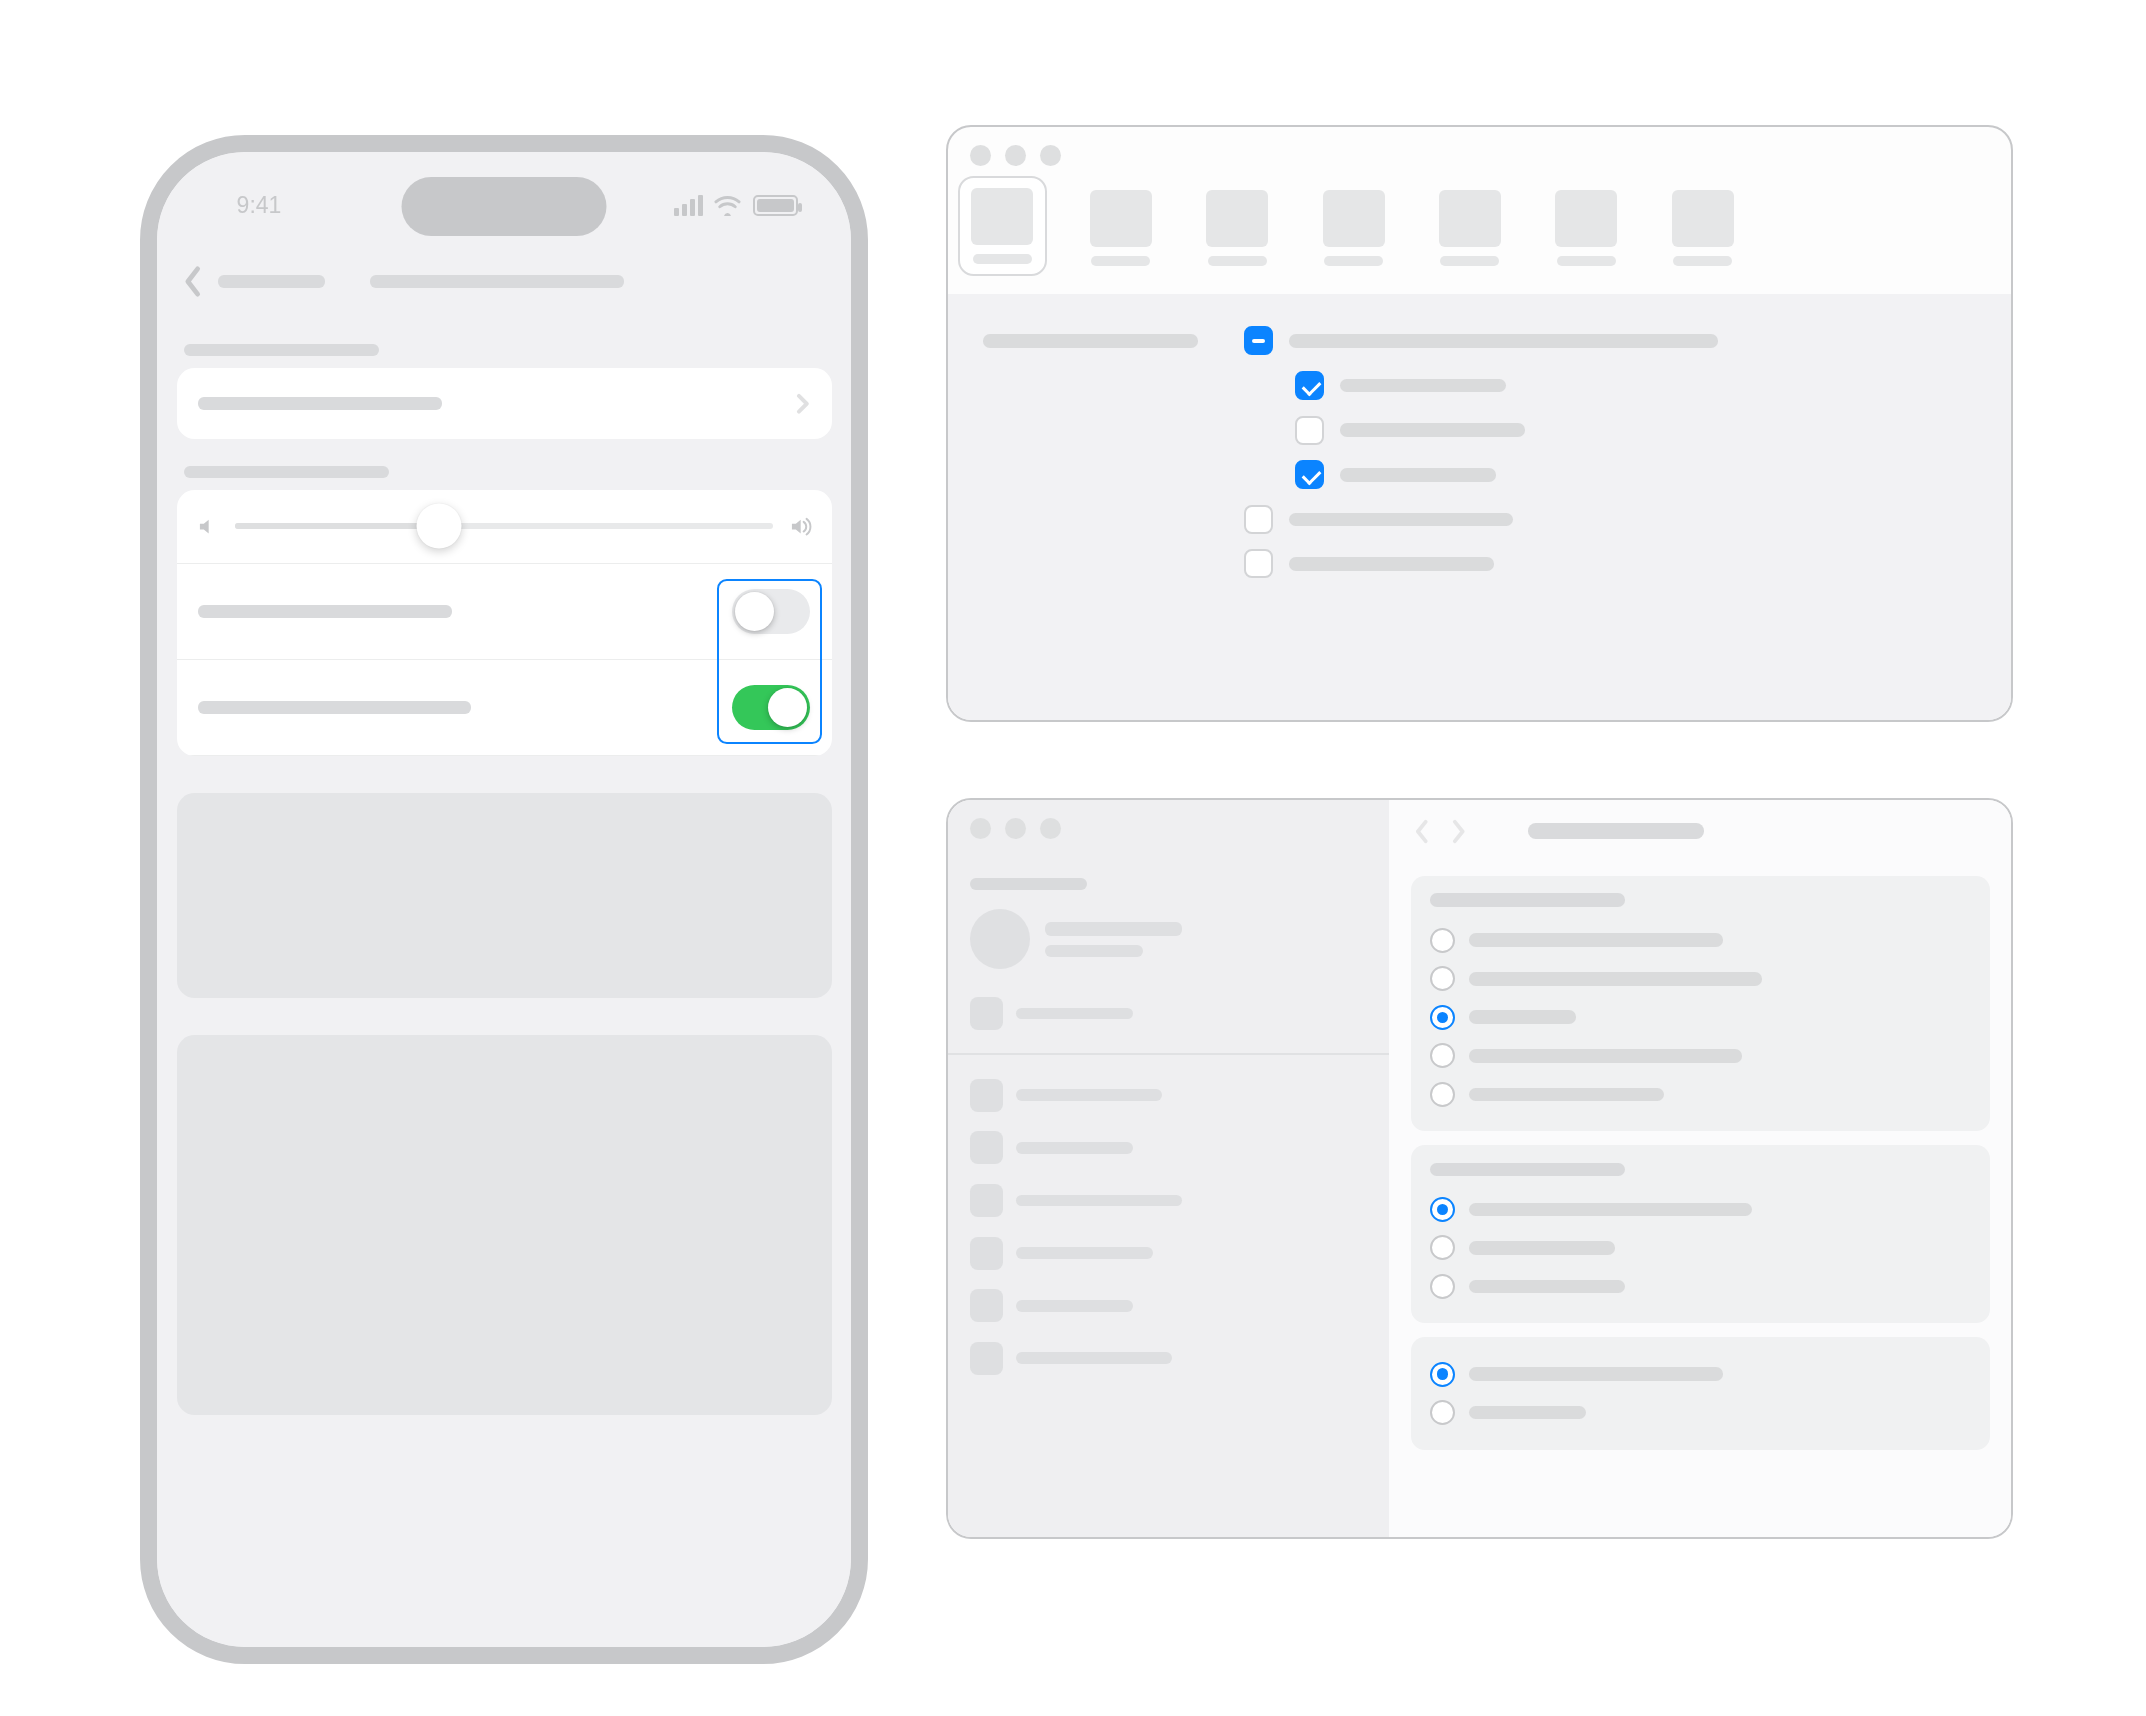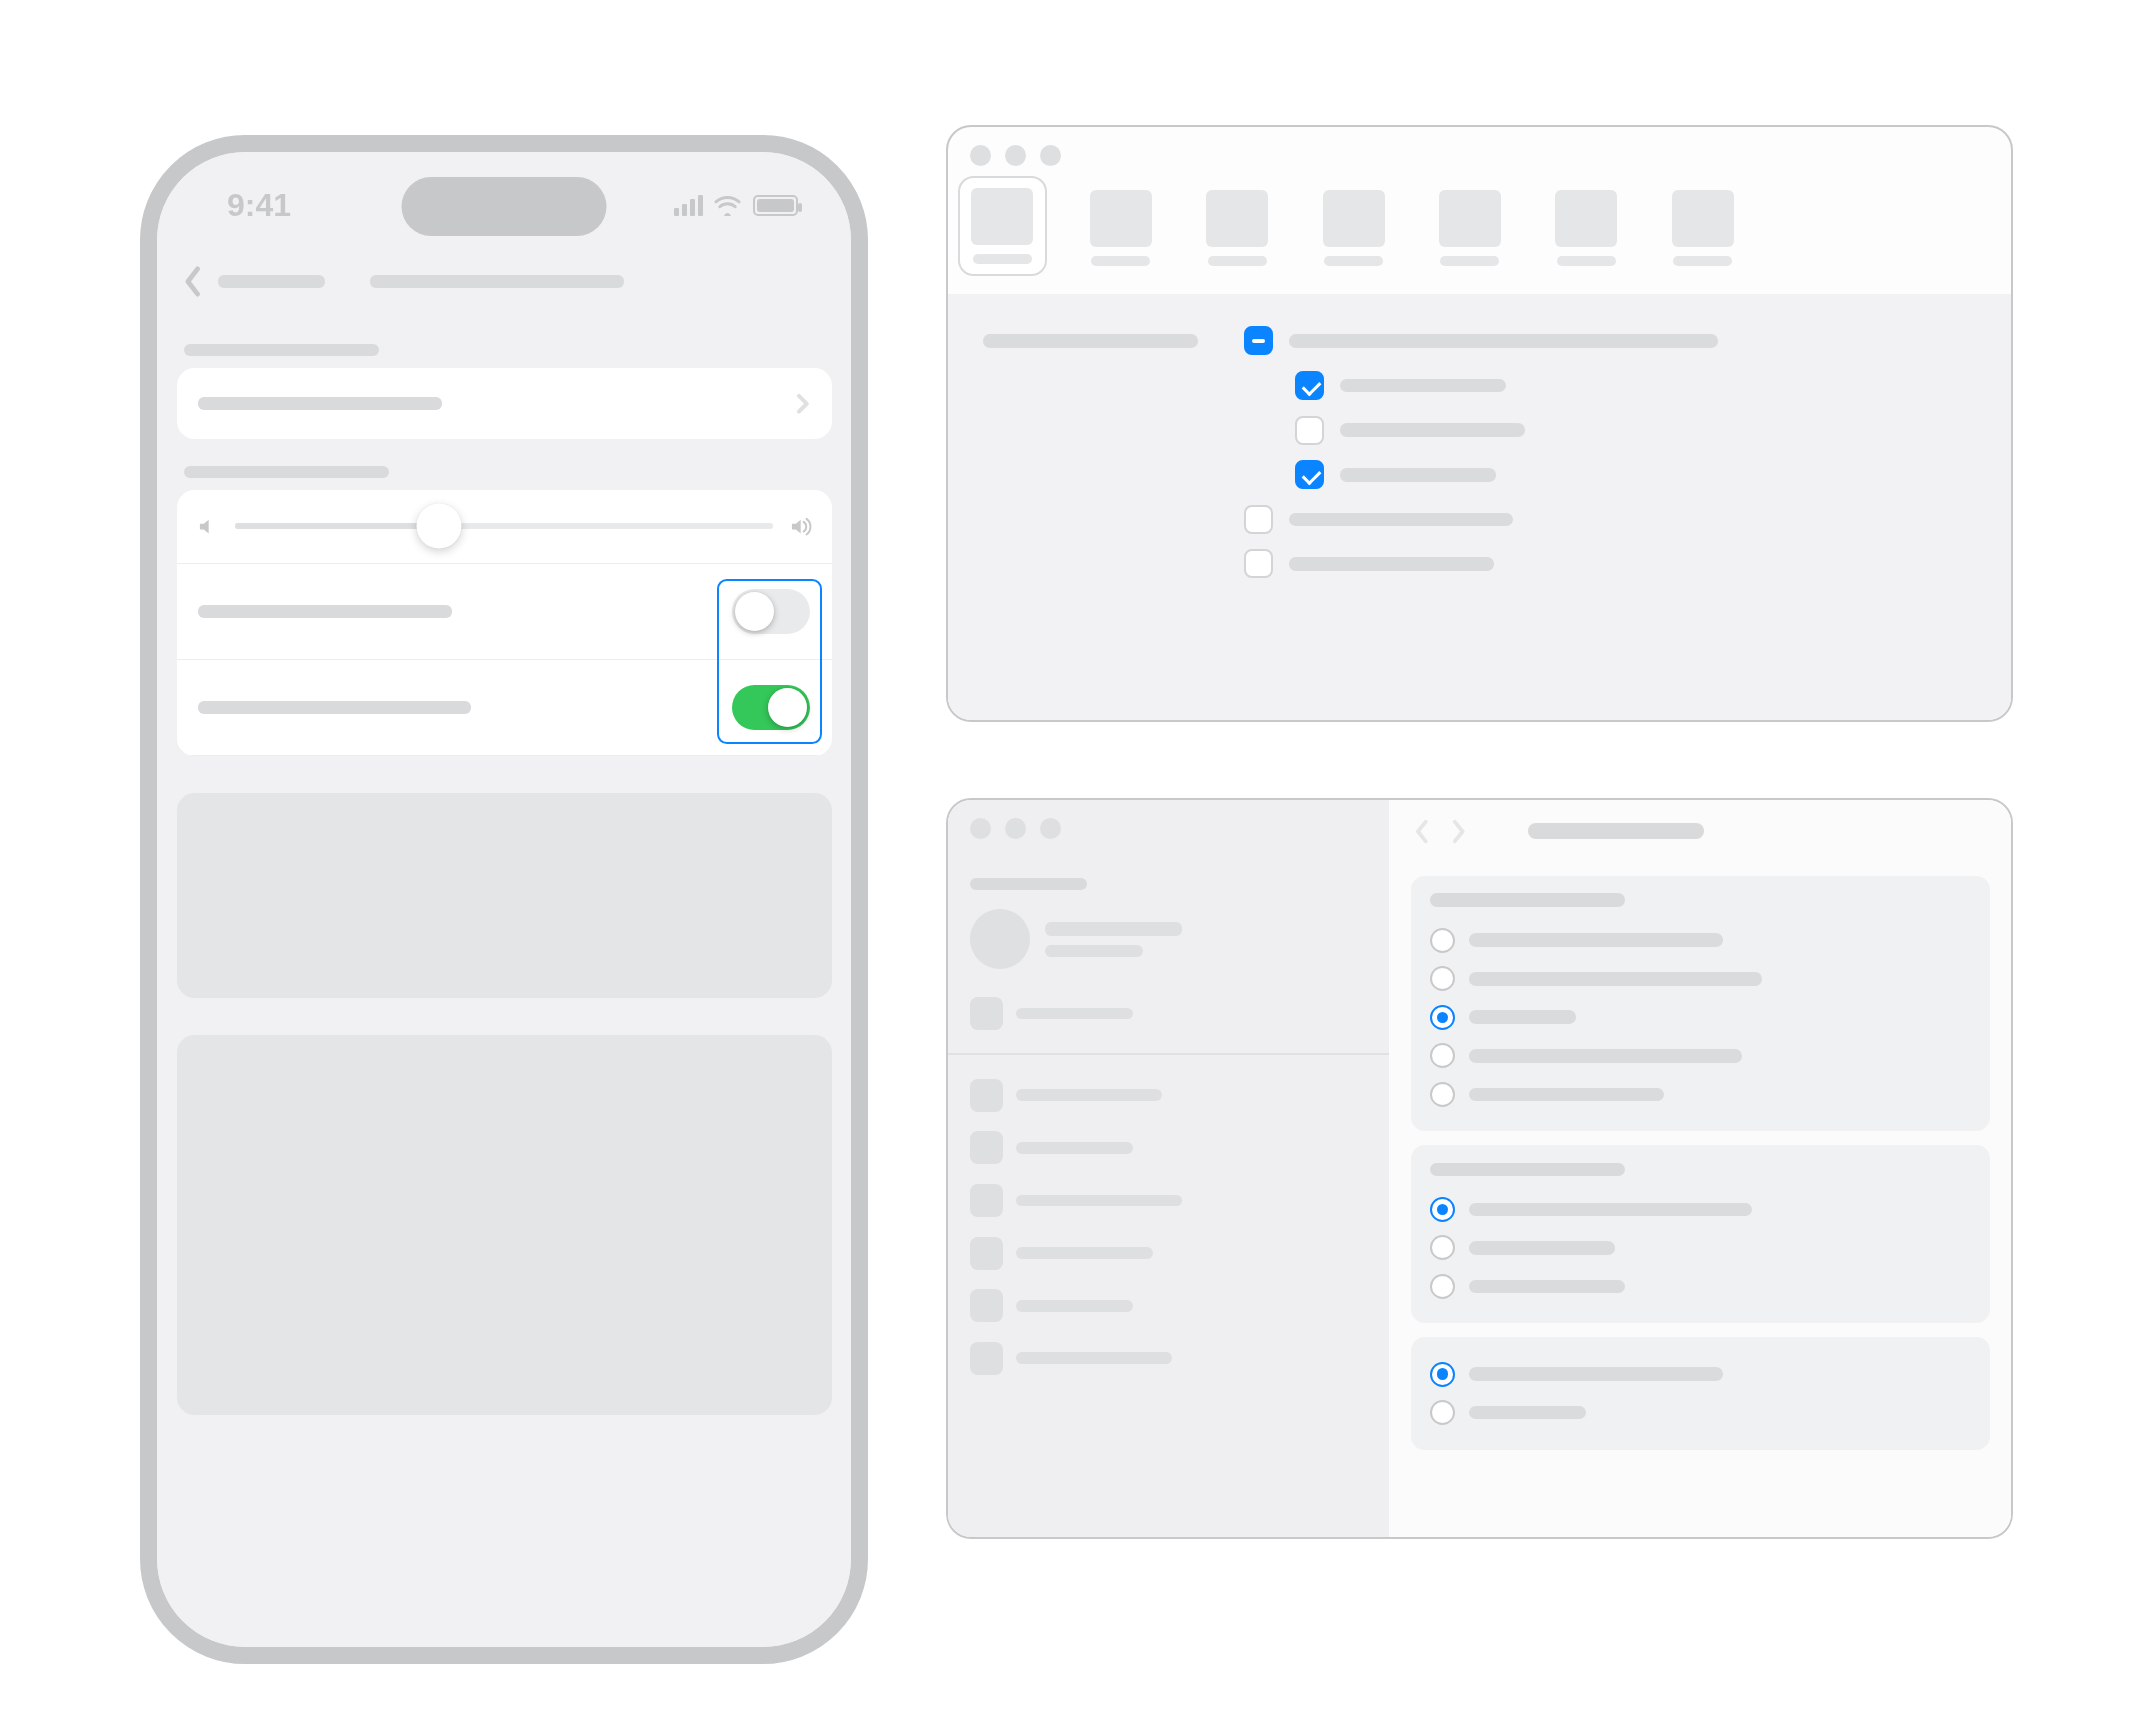--- a/index.html
+++ b/index.html
@@ -38,21 +38,21 @@
     border-radius: 39px;
     background: #c7c8ca;
   }
   .statusbar {
     position: absolute; top: 29px; left: 0; right: 0; height: 49px;
     display: flex; justify-content: space-between; align-items: center;
     padding: 0 53px;
   }
   .statusbar .time {
     width: 98px; text-align: center;
-    font-weight: 700; font-size: 32px; color: #c7c8ca;
+    font-weight: 400; font-size: 23px; color: #c7c8ca;
   }
   .status-icons { display: flex; align-items: center; gap: 11.7px; }
   
   .bars { display: flex; align-items: flex-end; gap: 2.9px; height: 21.5px; }
   .bars span { width: 4.9px; background: #c7c8ca; border-radius: 1px; }
   .bars span:nth-child(1){height:7.8px}
   .bars span:nth-child(2){height:12.7px}
   .bars span:nth-child(3){height:17.6px}
   .bars span:nth-child(4){height:21.5px}
   

